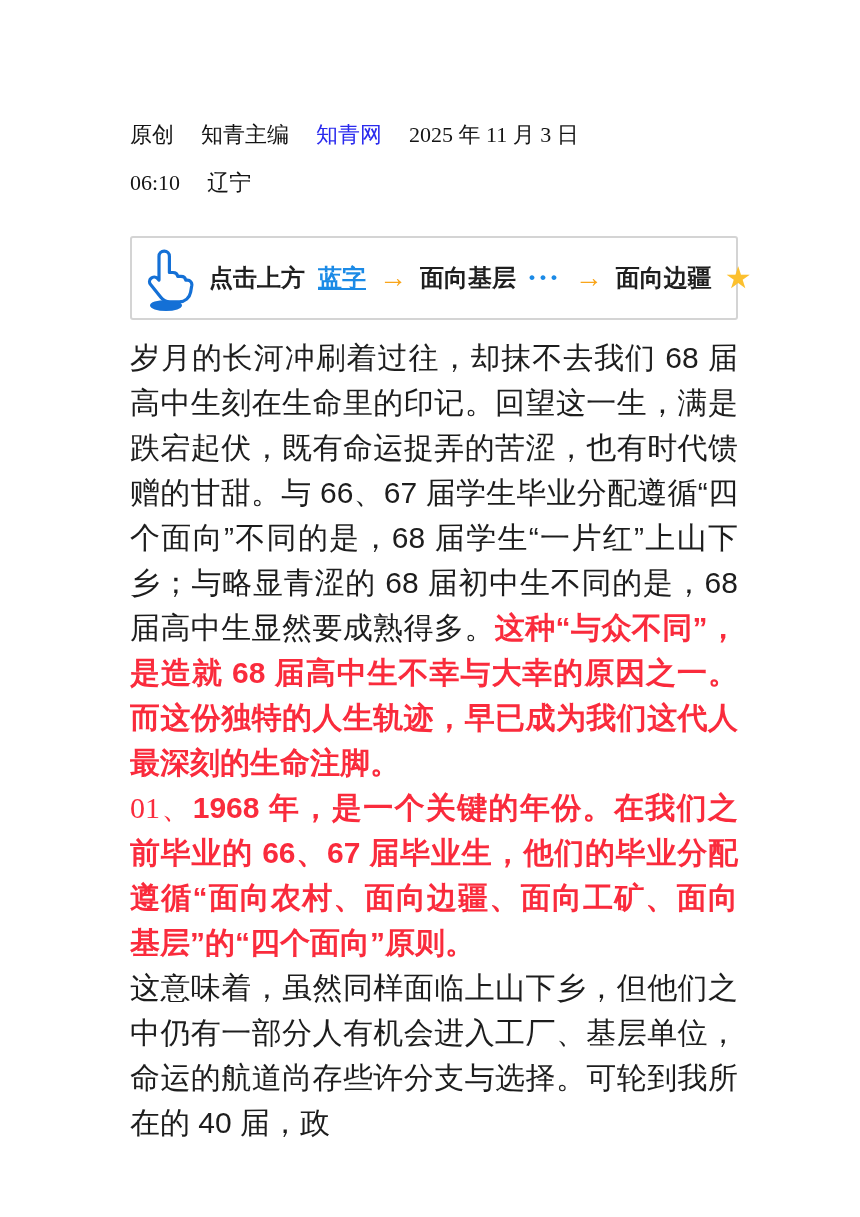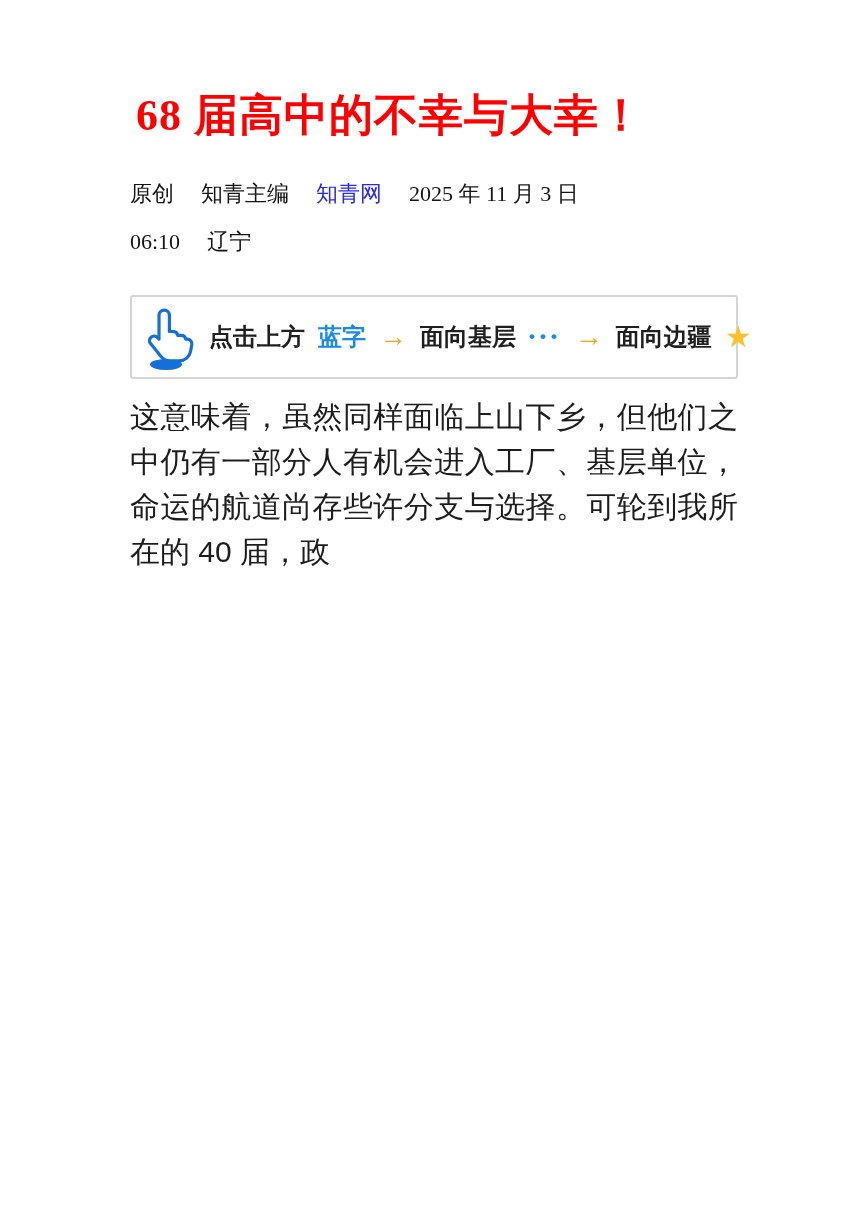--- a/index.html
+++ b/index.html
@@ -54,21 +54,21 @@
     border-radius:3px;
     background:#fff;
     display:flex;align-items:center;
     padding:0 20px 0 10px;
     gap:13px;
     font-weight:700;
     font-size:24px;
     color:#1f1f1f;
     white-space:nowrap;
   }
-  .banner .blue{color:var(--banner-blue);}
+  .banner .blue{color:var(--banner-blue);text-decoration:underline;}
   .banner .arrow{color:var(--arrow-orange);font-size:28px;font-weight:700;line-height:1;}
   .banner .dots{color:var(--banner-blue);font-size:17px;letter-spacing:5px;font-weight:700;}
   .banner .star{color:var(--star-gold);font-size:30px;line-height:1;}
   .hand-wrap{flex:0 0 auto;display:flex;align-items:flex-end;}
 
   
   .body-text{
     margin-top:15px;
     width:608px;
     font-size:30px;
@@ -84,21 +84,20 @@
     color:var(--body-red);
     font-family:"Liberation Serif","DejaVu Serif",serif;
     font-weight:400;
   }
 </style>
 </head>
 <body>
 
 <div class="page">
 
-  <h1 class="article-title">68 届高中的不幸与大幸！</h1>
 
   <div class="byline">
     <div>
       <span class="seg">原创</span><span class="seg">知青主编</span><span class="seg account-link">知青网</span><span class="seg">2025 年 11 月 3 日</span>
     </div>
     <div>
       <span class="seg">06:10</span><span class="seg">辽宁</span>
     </div>
   </div>
 
@@ -122,16 +121,18 @@
     <span class="blue">蓝字</span>
     <span class="arrow">→</span>
     <span>面向基层</span>
     <span class="dots">•••</span>
     <span class="arrow">→</span>
     <span>面向边疆</span>
     <span class="star">★</span>
   </div>
 
   <div class="body-text">
+    <p><span class="run-normal">岁月的长河冲刷着过往，却抹不去我们 68 届高中生刻在生命里的印记。回望这一生，满是跌宕起伏，既有命运捉弄的苦涩，也有时代馈赠的甘甜。与 66、67 届学生毕业分配遵循“四个面向”不同的是，68 届学生“一片红”上山下乡；与略显青涩的 68 届初中生不同的是，68 届高中生显然要成熟得多。</span><span class="run-red-bold">这种“与众不同”，是造就 68 届高中生不幸与大幸的原因之一。而这份独特的人生轨迹，早已成为我们这代人最深刻的生命注脚。</span></p>
+    <p><span class="run-red-serif">01、</span><span class="run-red-bold">1968 年，是一个关键的年份。在我们之前毕业的 66、67 届毕业生，他们的毕业分配遵循“面向农村、面向边疆、面向工矿、面向基层”的“四个面向”原则。</span></p>
     <p><span class="run-normal">这意味着，虽然同样面临上山下乡，但他们之中仍有一部分人有机会进入工厂、基层单位，命运的航道尚存些许分支与选择。可轮到我所在的 40 届，政</span></p>
   </div>
 
 </div>
 
 </body></html>

